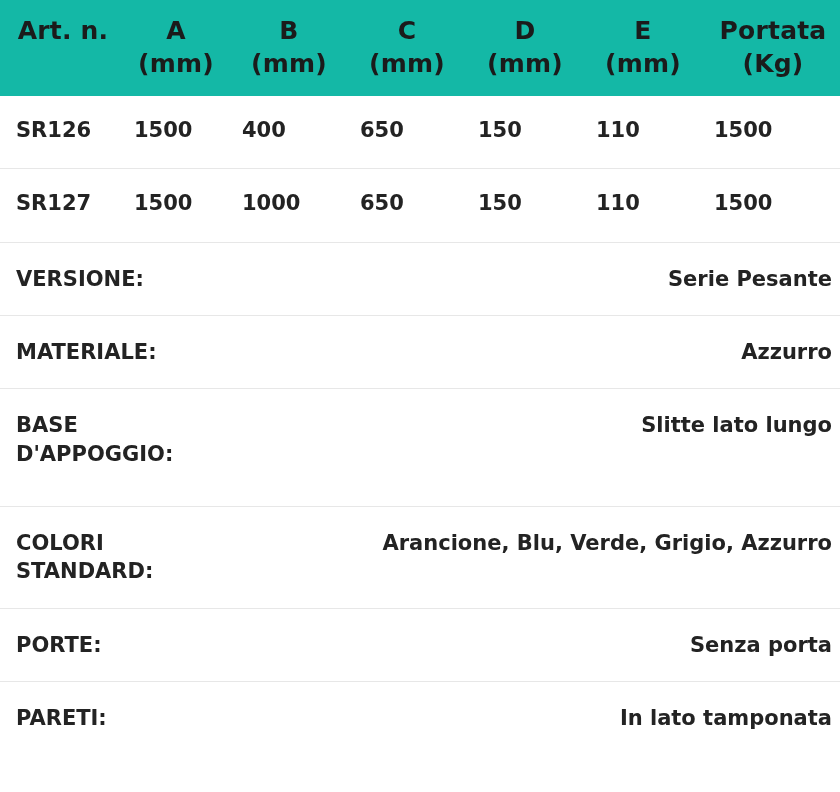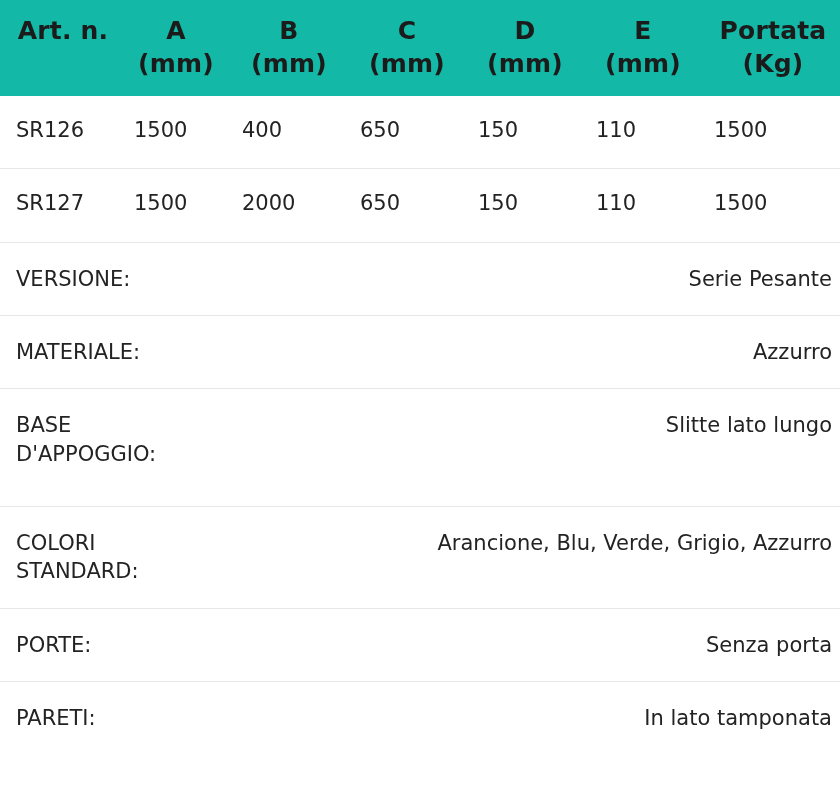--- a/index.html
+++ b/index.html
@@ -40,21 +40,21 @@
   }
   thead th.first { padding-left: 16px; }
 
   tbody td {
     font-size: 21px;
     line-height: 1.35;
     padding: 22px 8px 22px 16px;
     vertical-align: top;
     border-bottom: 1px solid #e7e7e7;
     background: #ffffff;
-    font-weight: 400;
+    font-weight: 700;
   }
   tbody tr.data-row td {
     padding-top: 20px;
     padding-bottom: 24px;
   }
   tbody tr.spec-row td.label-cell {
     padding-right: 4px;
     white-space: normal;
   }
   tbody tr.spec-row td.value-cell {
@@ -97,21 +97,21 @@
       <td>1500</td>
       <td>400</td>
       <td>650</td>
       <td>150</td>
       <td>110</td>
       <td>1500</td>
     </tr>
     <tr class="data-row">
       <td>SR127</td>
       <td>1500</td>
-      <td>2000</td>
+      <td>1000</td>
       <td>650</td>
       <td>150</td>
       <td>110</td>
       <td>1500</td>
     </tr>
 
     <tr class="spec-row">
       <td class="label-cell">VERSIONE:</td>
       <td class="value-cell" colspan="6">Serie Pesante</td>
     </tr>

